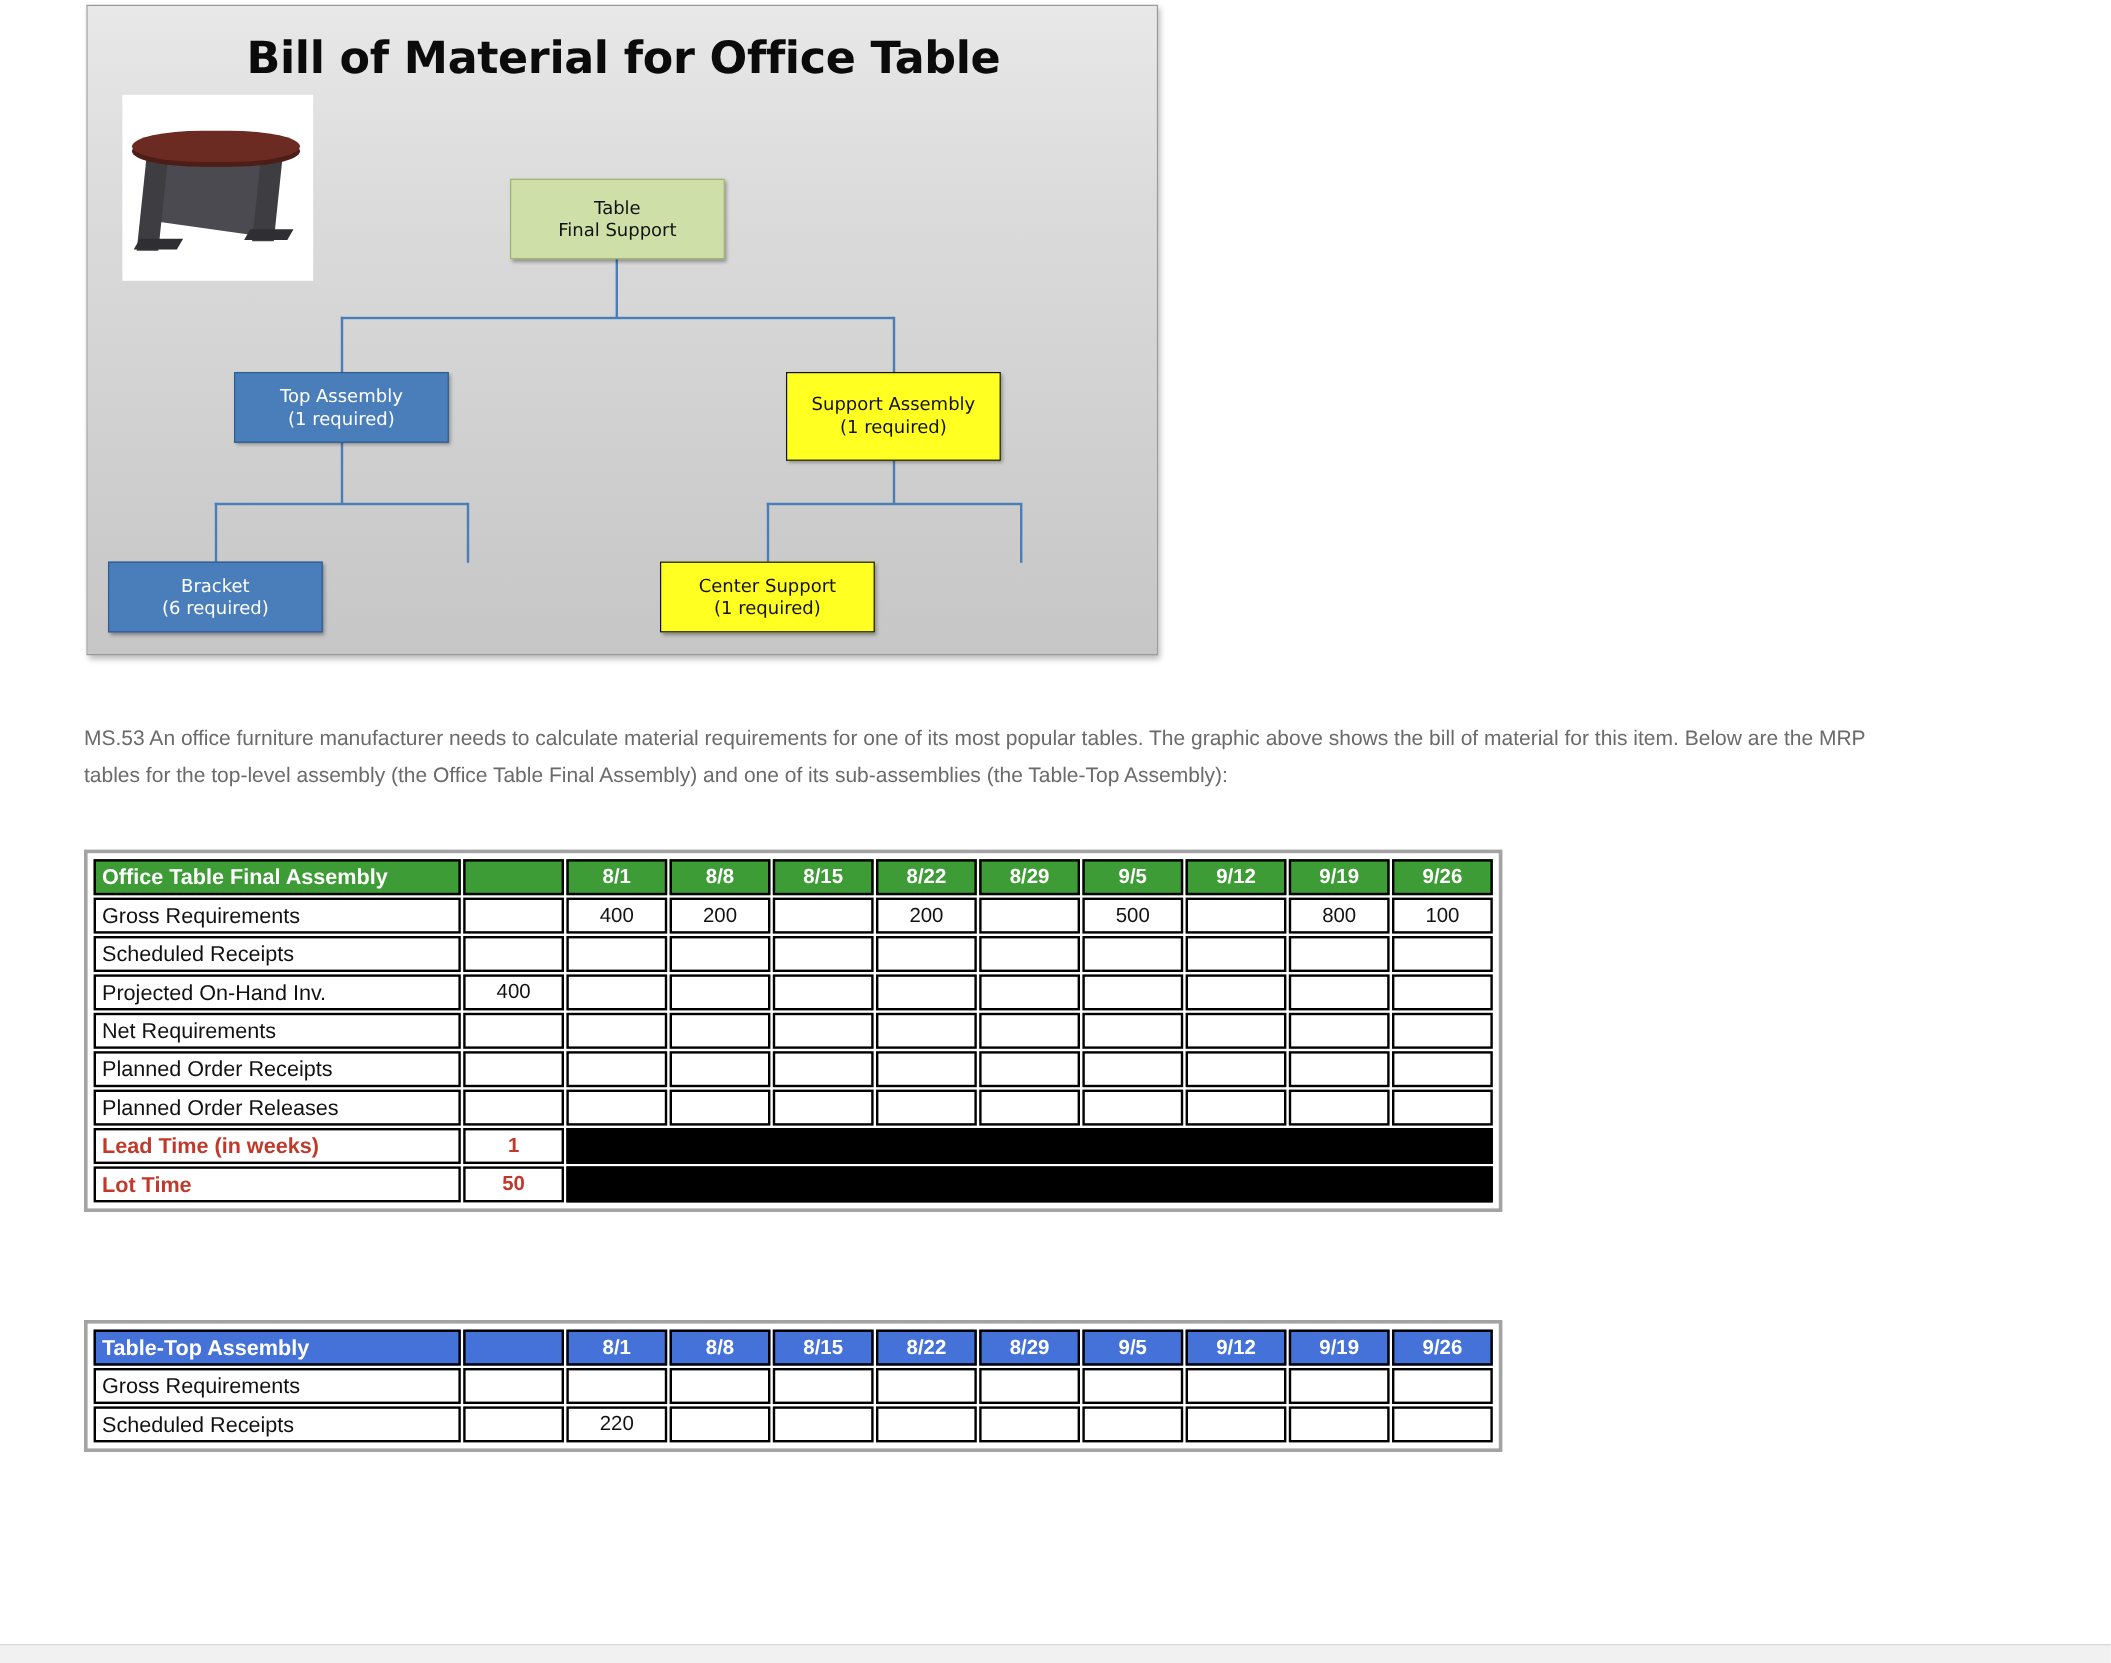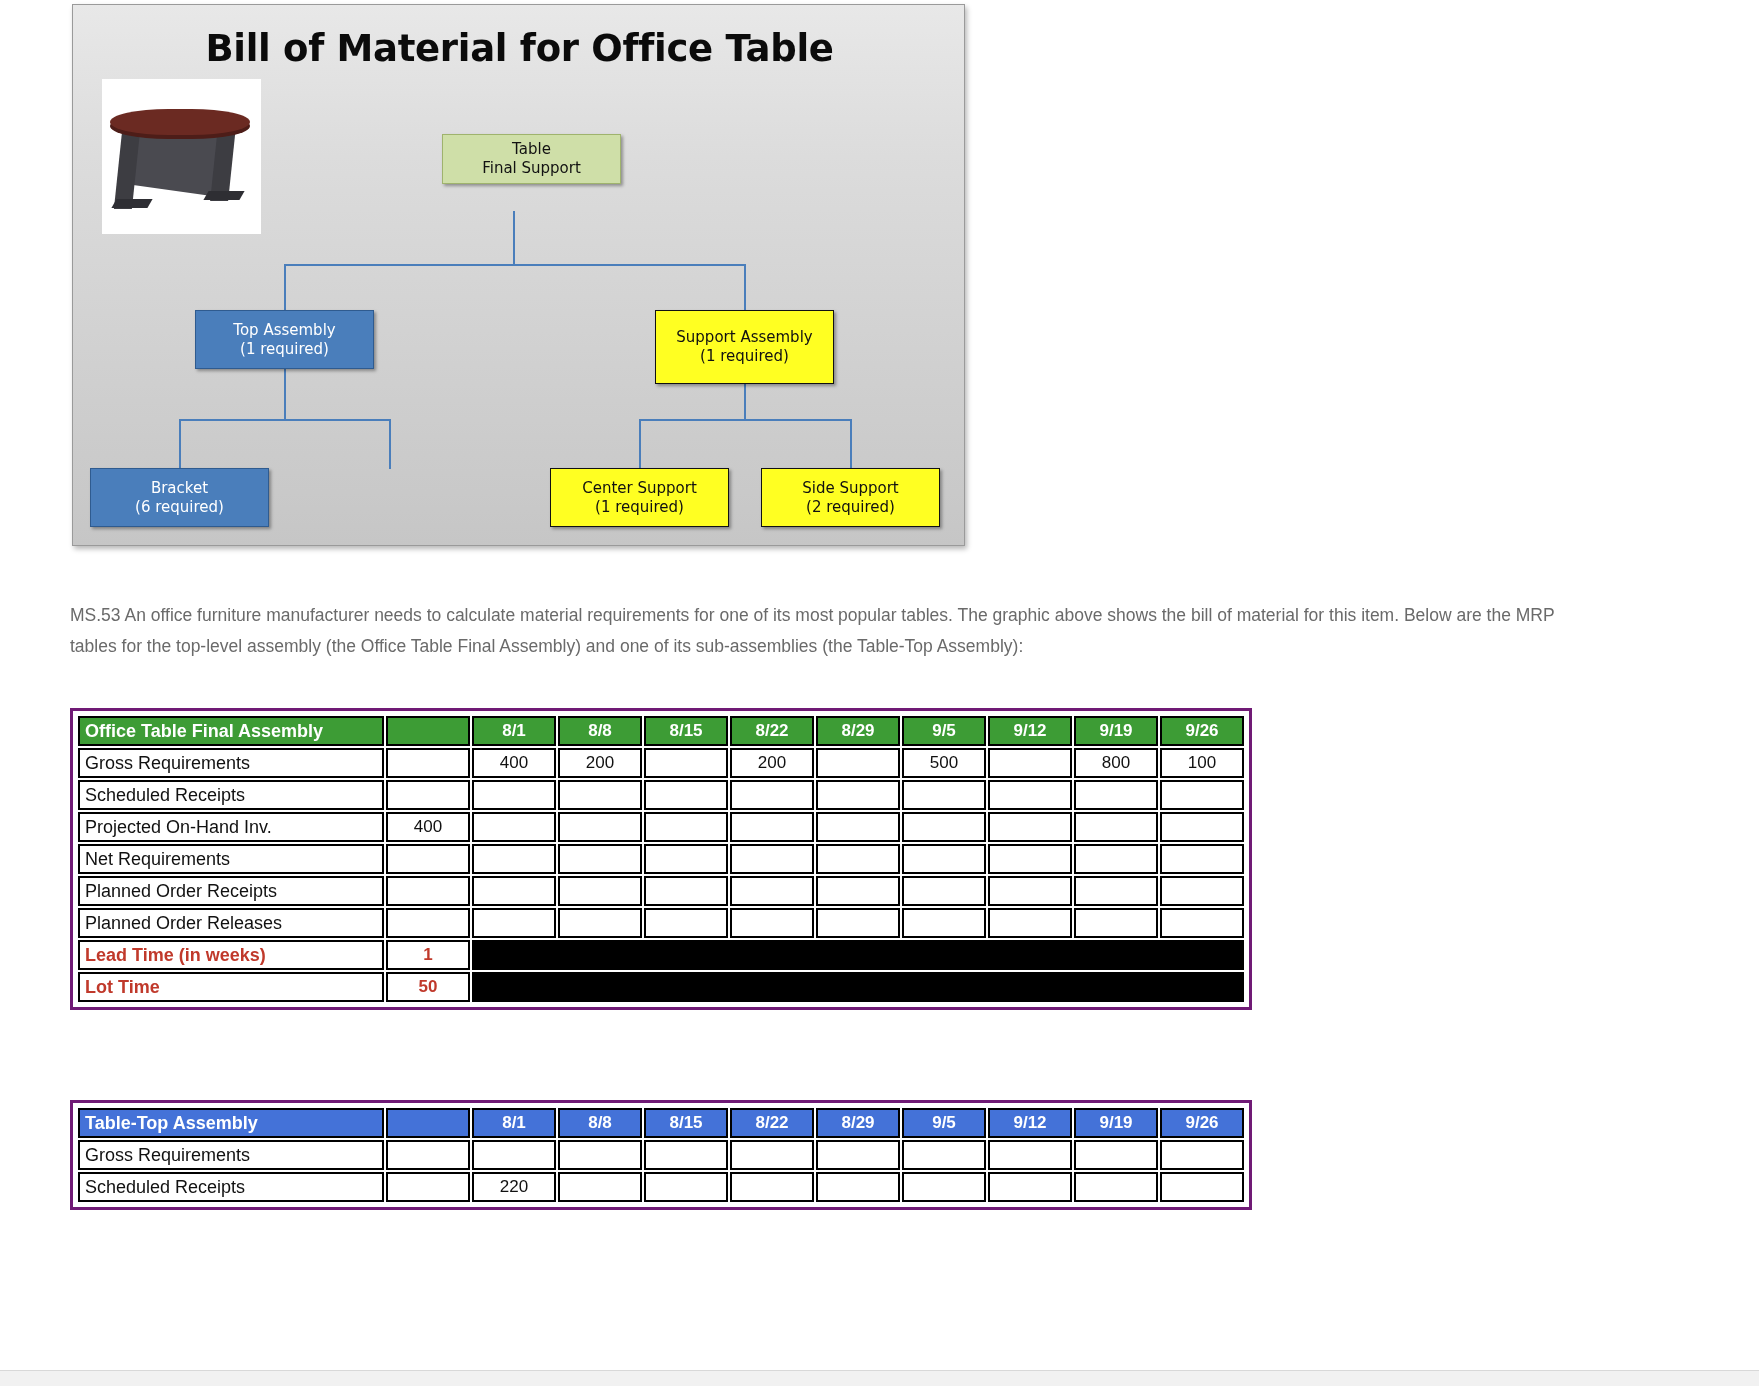--- a/index.html
+++ b/index.html
@@ -91,21 +91,21 @@
   
   #prompt-text {
     position: absolute; left: 70px; top: 582px; width: 1490px;
     font-size: 17.5px; line-height: 31px; color: #6a6a6a;
     font-family: "Liberation Sans", sans-serif;
   }
 
   
   .mrp-wrap {
     position: absolute;
-    border: 3px solid #701a75;
+    border: 3px solid #a3a3a3;
     background: #fff;
     padding: 3px;
   }
   table.mrp {
     border-collapse: separate;
     border-spacing: 2px;
     table-layout: fixed;
     font-family: "Liberation Sans", sans-serif;
     font-size: 17px;
   }
@@ -170,21 +170,21 @@
   <div class="line vline" style="left:211px; top:363px; height:52px;"></div>
   <div class="line hline" style="left:106px; top:414px; width:211px;"></div>
   <div class="line vline" style="left:106px; top:414px; height:50px;"></div>
   <div class="line vline" style="left:316px; top:414px; height:50px;"></div>
 
   <div class="line vline" style="left:671px; top:363px; height:52px;"></div>
   <div class="line hline" style="left:566px; top:414px; width:211px;"></div>
   <div class="line vline" style="left:566px; top:414px; height:50px;"></div>
   <div class="line vline" style="left:777px; top:414px; height:50px;"></div>
 
-  <div class="node node-green" style="left:352px; top:129px; width:179px; height:50px;margin-left:17px;">
+  <div class="node node-green" style="left:352px; top:144px; width:179px; height:67px;">
     <span class="l1">Table</span>
     <span class="l2">Final Support</span>
   </div>
 
   <div class="node node-blue" style="left:122px; top:305px; width:179px; height:59px;">
     <span class="l1">Top Assembly</span>
     <span class="l2">(1 required)</span>
   </div>
 
   <div class="node node-yellow" style="left:582px; top:305px; width:179px; height:74px;">
@@ -196,24 +196,20 @@
     <span class="l1">Bracket</span>
     <span class="l2">(6 required)</span>
   </div>
 
 
   <div class="node node-yellow" style="left:477px; top:463px; width:179px; height:59px;">
     <span class="l1">Center Support</span>
     <span class="l2">(1 required)</span>
   </div>
 
-  <div class="node node-yellow" style="left:688px; top:463px; width:179px; height:59px;">
-    <span class="l1">Side Support</span>
-    <span class="l2">(2 required)</span>
-  </div>
 </div>
 
 <p id="prompt-text">MS.53 An office furniture manufacturer needs to calculate material requirements for one of its most popular tables. The graphic above shows the bill of material for this item. Below are the MRP tables for the top-level assembly (the Office Table Final Assembly) and one of its sub-assemblies (the Table-Top Assembly):</p>
 
 <div class="mrp-wrap" id="mrp-1">
   <table class="mrp">
     <tbody id="mrp1-body">
         <tr>
           <td class="hdr-green rowlabel hdr-title">Office Table  Final Assembly</td>
           <td class="hdr-green narrow"></td>

